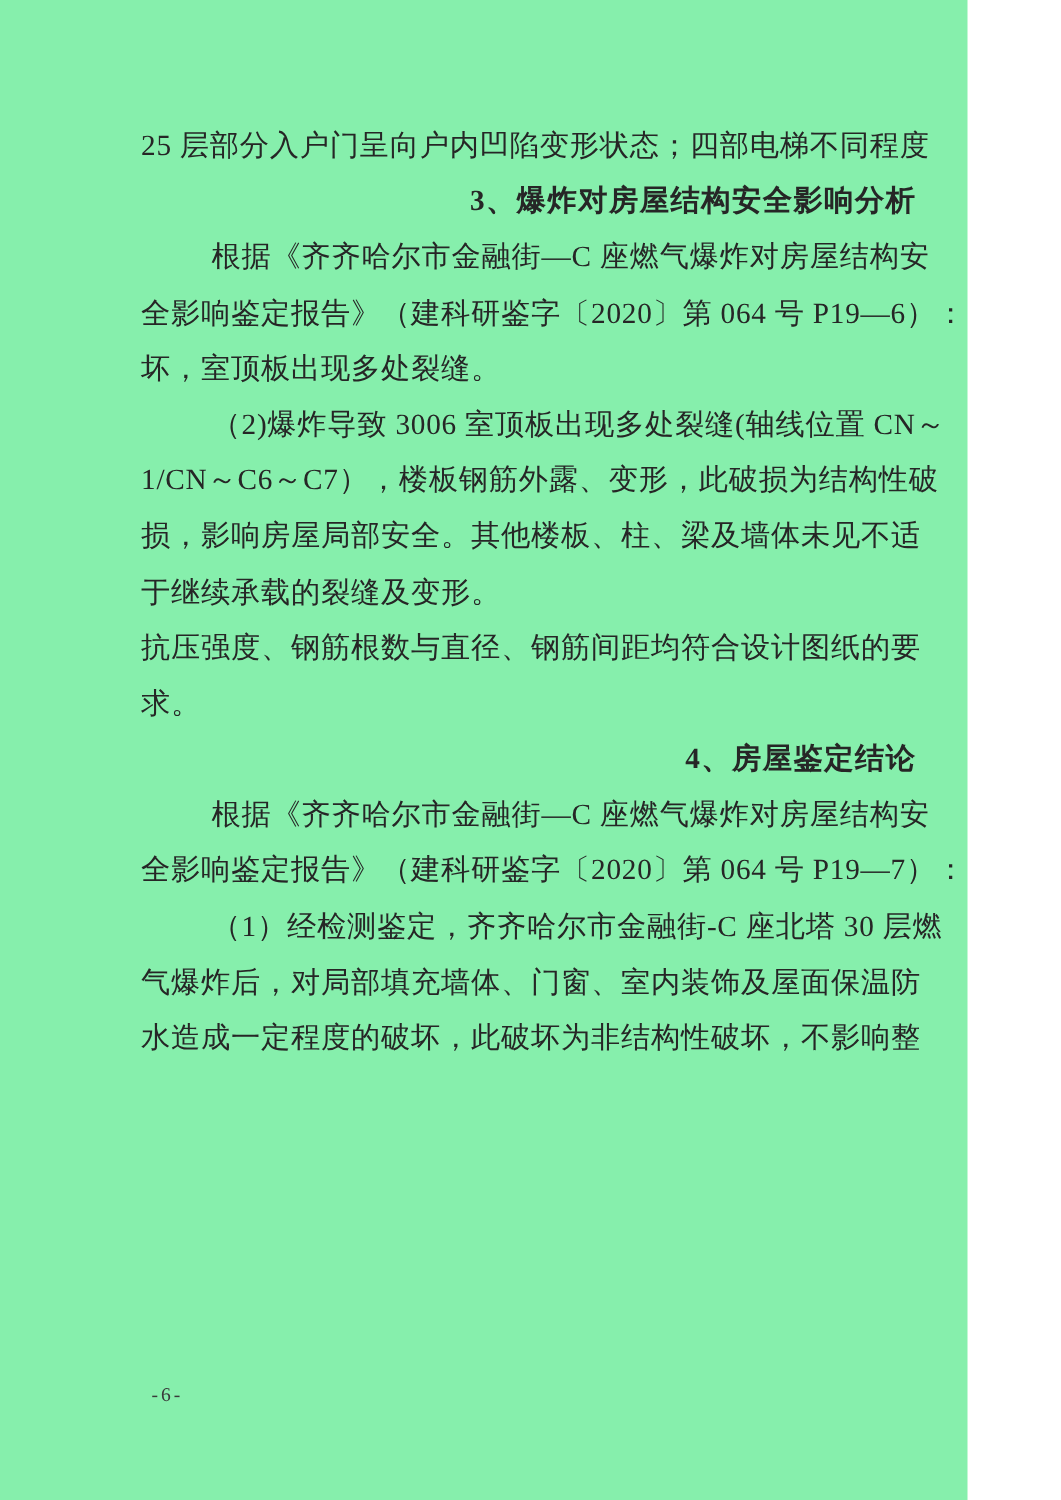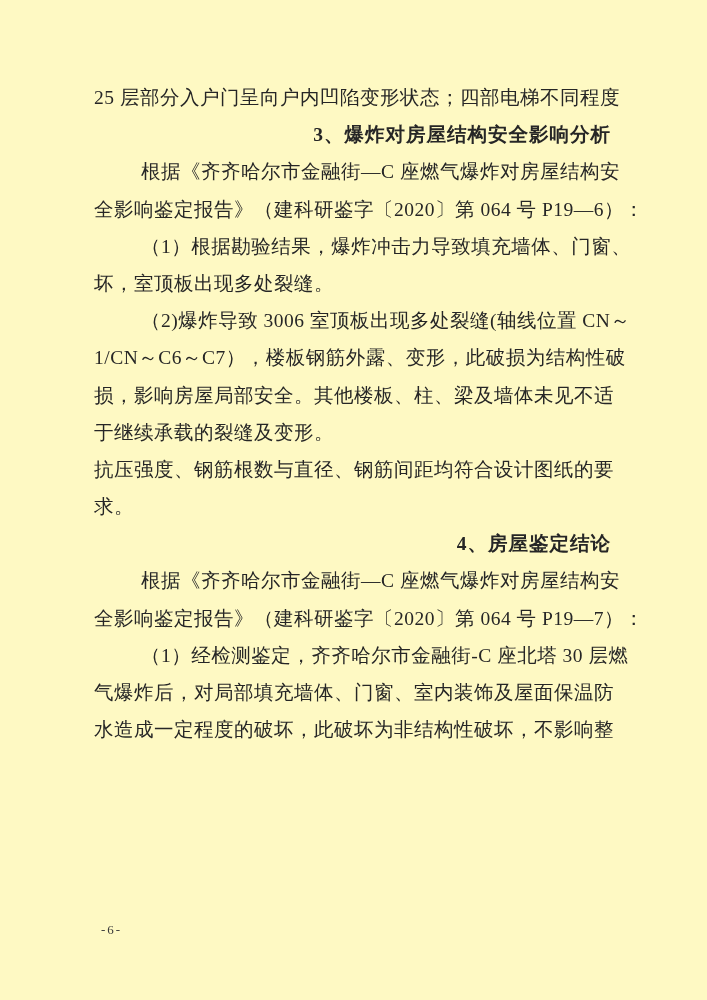--- a/index.html
+++ b/index.html
@@ -2,23 +2,23 @@
 <html><head>
 <meta charset="utf-8">
 <style>
   html, body {
     margin: 0;
     padding: 0;
     background: #ffffff;
   }
   .page {
     position: relative;
-    width: 707px;
+    width: 645px;
     height: 1000px;
-    background: #fef9c3;
+    background: #86efac;
     overflow: hidden;
     font-family: "Liberation Serif", "DejaVu Serif", serif;
     color: #262626;
   }
   .content {
     position: absolute;
     left: 94px;
     top: 79px;
     width: 517px;
   }
@@ -58,21 +58,20 @@
 <div class="page">
   <div class="content">
 
     <div class="line j">25 层部分入户门呈向户内凹陷变形状态；四部电梯不同程度</div>
 
     <div class="line heading indent">3、爆炸对房屋结构安全影响分析</div>
 
     <div class="line j indent">根据《齐齐哈尔市金融街—C 座燃气爆炸对房屋结构安</div>
     <div class="line">全影响鉴定报告》（建科研鉴字〔2020〕第 064 号 P19—6）：</div>
 
-    <div class="line j indent">（1）根据勘验结果，爆炸冲击力导致填充墙体、门窗、</div>
     <div class="line">坏，室顶板出现多处裂缝。</div>
 
     <div class="line j indent">（2)爆炸导致 3006 室顶板出现多处裂缝(轴线位置 CN～</div>
     <div class="line j">1/CN～C6～C7），楼板钢筋外露、变形，此破损为结构性破</div>
     <div class="line j">损，影响房屋局部安全。其他楼板、柱、梁及墙体未见不适</div>
     <div class="line">于继续承载的裂缝及变形。</div>
 
     <div class="line j">抗压强度、钢筋根数与直径、钢筋间距均符合设计图纸的要</div>
     <div class="line">求。</div>
 

